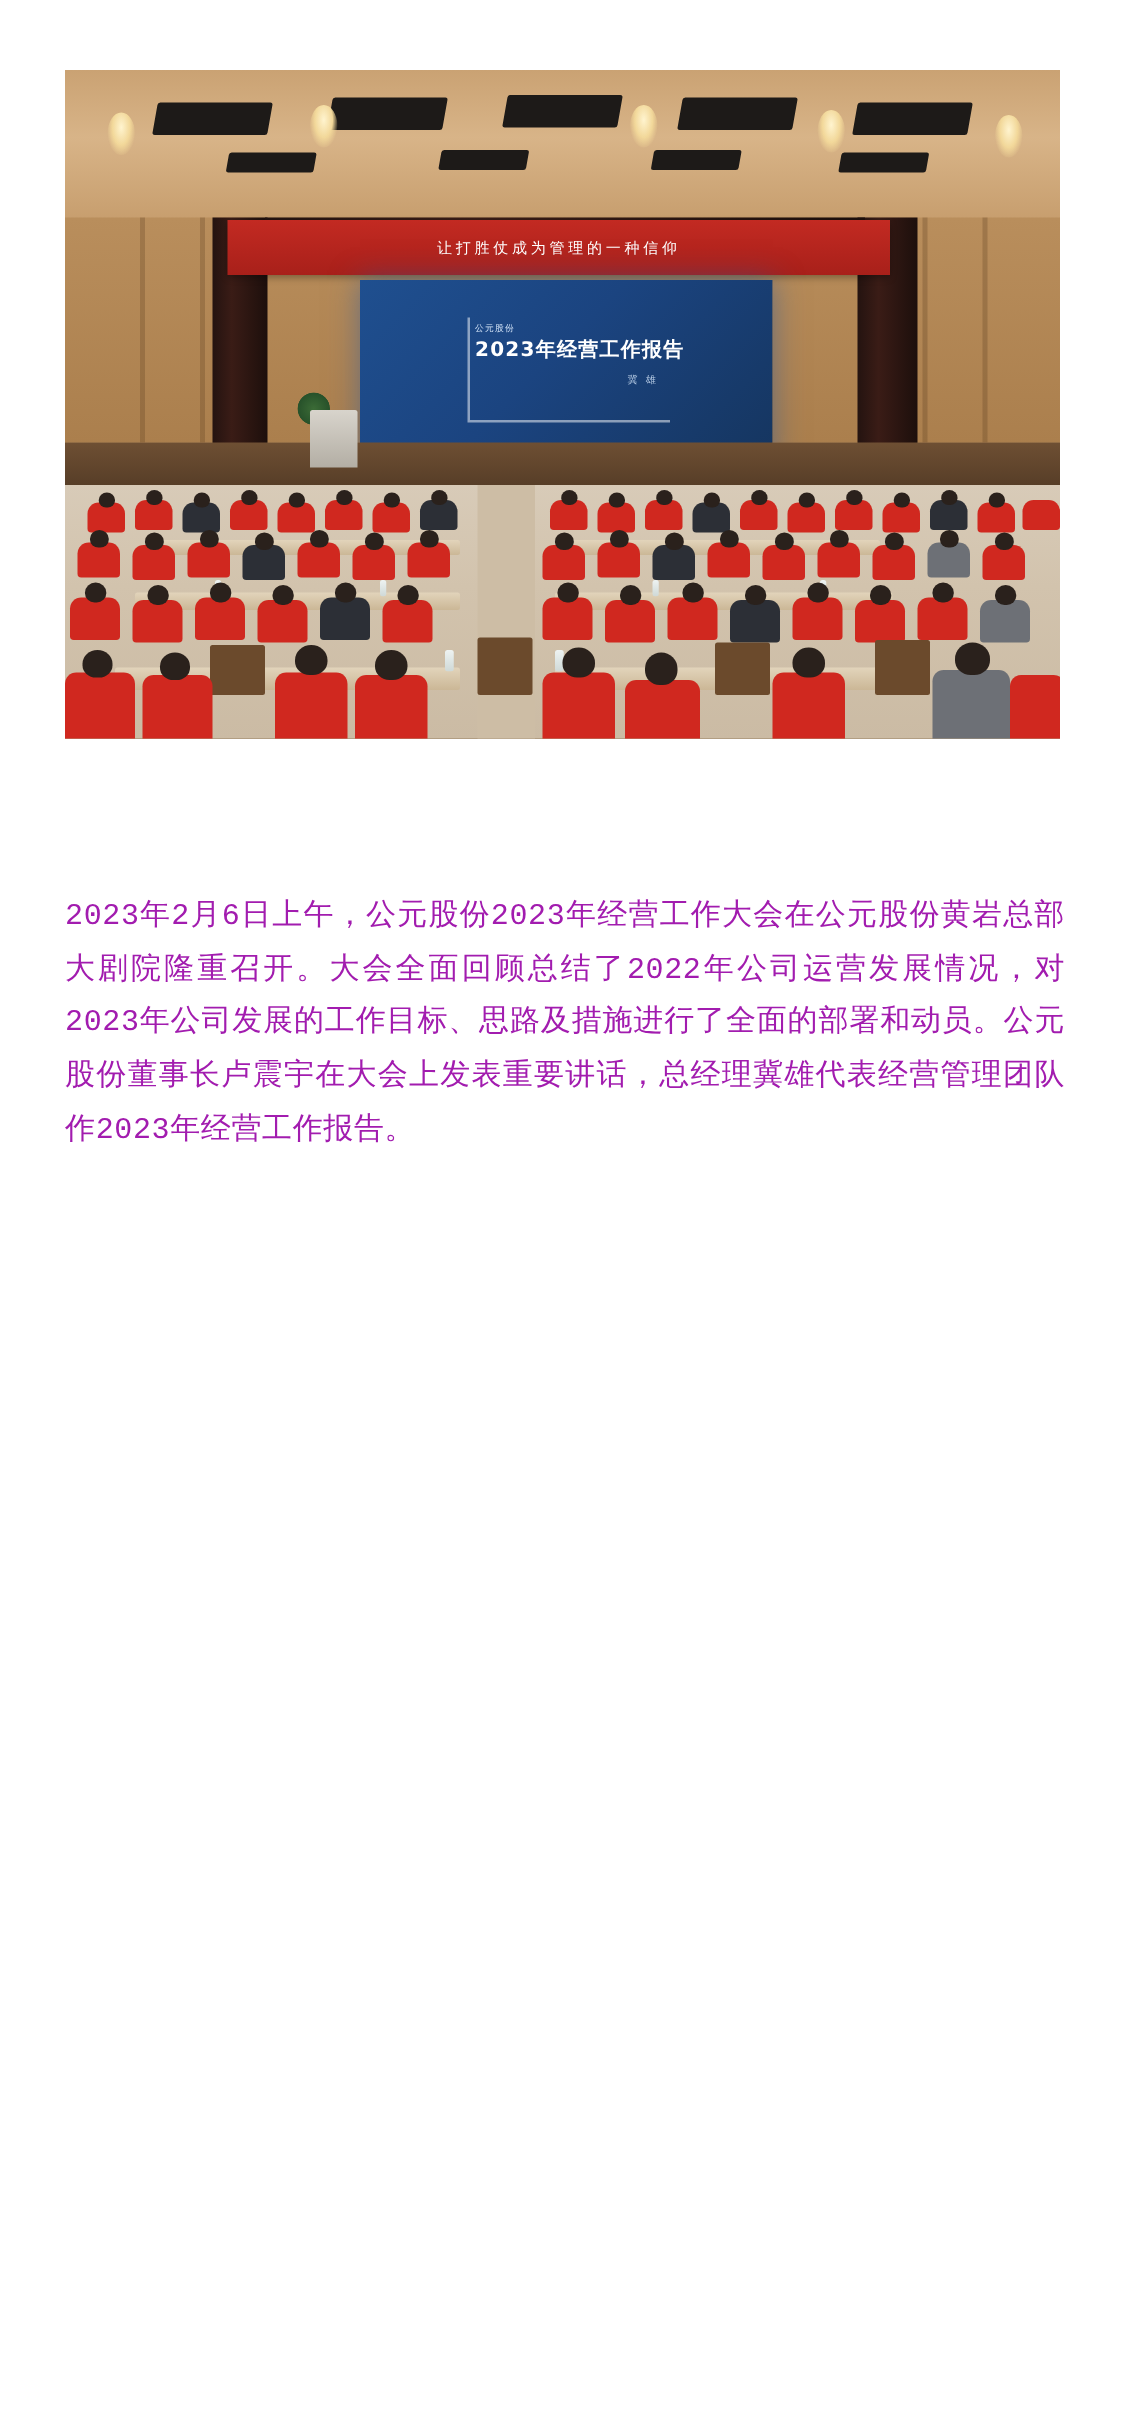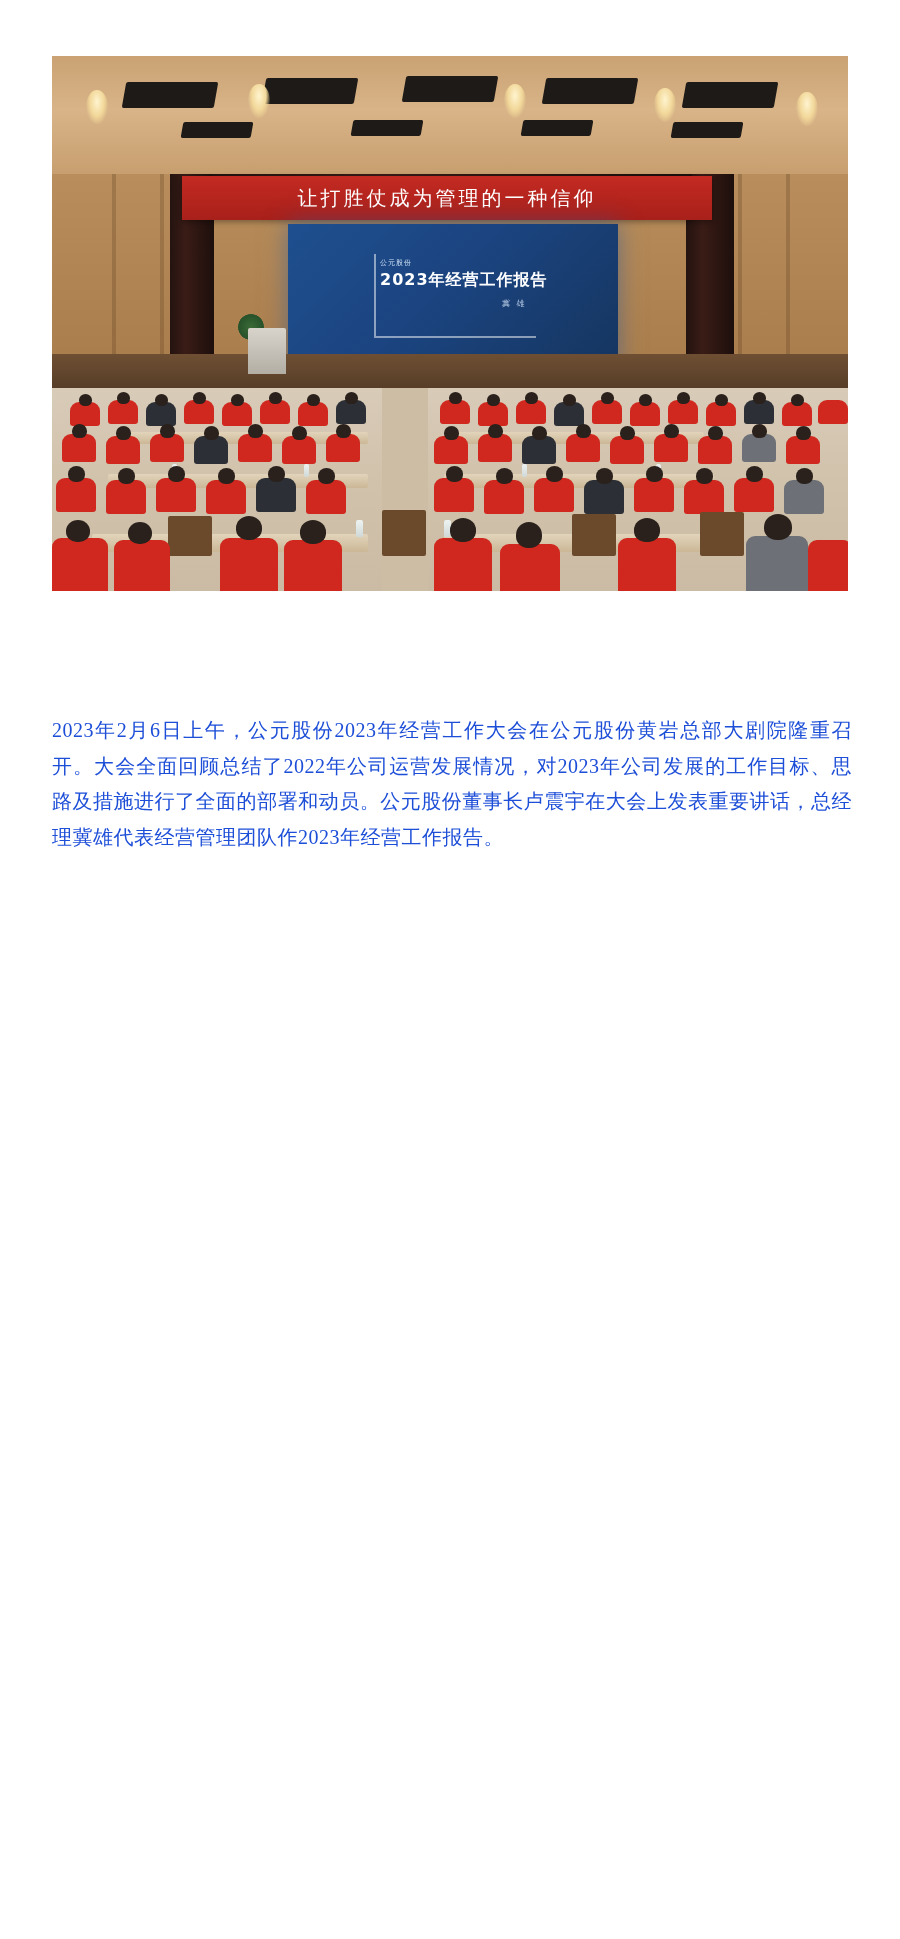--- a/index.html
+++ b/index.html
@@ -96,21 +96,21 @@
   .banner {
     position: absolute;
     left: 130px; top: 120px;
     width: 530px; height: 44px;
     background: linear-gradient(to bottom, #c32a22, #a8201a);
     display: flex; align-items: center; justify-content: center;
     box-shadow: 0 2px 6px rgba(0,0,0,0.35);
   }
   .banner span {
     color: #fff;
-    font-size: 20px;
+    font-size: 12px;
     letter-spacing: 3px;
     font-family: Liberation Sans, sans-serif;
     white-space: nowrap;
   }
   
   .screen {
     position: absolute;
     left: 236px; top: 168px;
     width: 330px; height: 148px;
     background: linear-gradient(135deg, #1f4f8f 0%, #1b4480 45%, #15355f 100%);
@@ -195,24 +195,24 @@
   .bottle {
     position: absolute;
     width: 5px; height: 13px;
     background: linear-gradient(to bottom, #eef3f2, #cfd9d7);
     border-radius: 2px;
   }
 
   
   .cn-body {
     margin-top: 122px;
-    font-family: Liberation Serif, serif;
-    font-size: 20px;
+    font-family: Liberation Mono, monospace;
+    font-size: 24px;
     line-height: 1.78;
-    color: #1d4ed8;
+    color: #a21caf;
     letter-spacing: 0.5px;
     text-align: justify;
     width: 800px;
   }
 
   
   .en-body {
     margin-top: 92px;
     font-family: "Liberation Sans", sans-serif;
     font-size: 16.5px;

